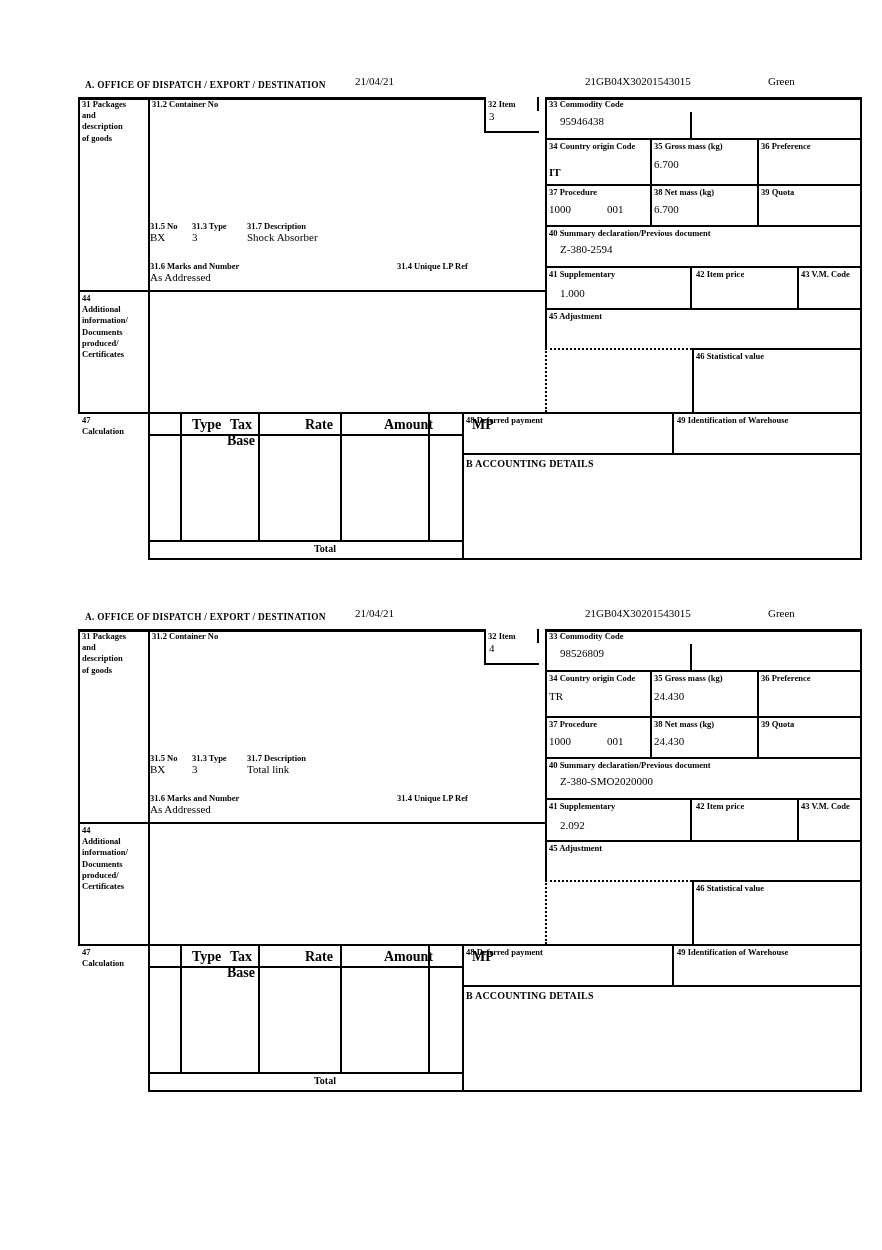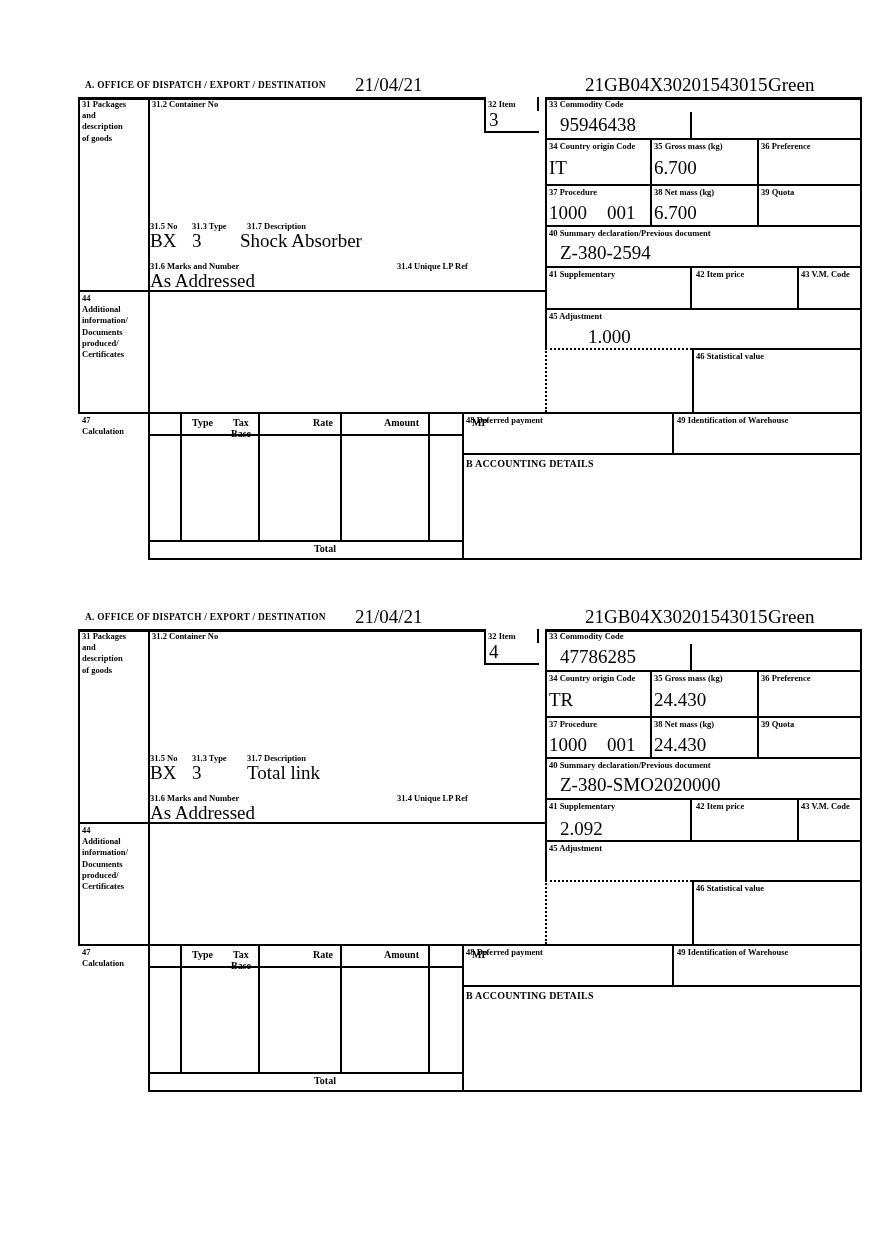--- a/index.html
+++ b/index.html
@@ -4,23 +4,23 @@
 <style>
   html,body{margin:0;padding:0;}
   body{background:#fff;color:#000;font-family:"Liberation Serif","DejaVu Serif",serif;}
   .page{position:relative;width:882px;height:1250px;background:#fff;overflow:hidden;}
   .form{position:absolute;left:0;top:0;width:882px;height:612px;}
   .hl{position:absolute;background:#000;height:2px;}
   .vl{position:absolute;background:#000;width:2px;}
   .dh{position:absolute;border-top:2px dotted #000;height:0;}
   .dv{position:absolute;border-left:2px dotted #000;width:0;}
   .lbl{position:absolute;font-weight:bold;font-size:8.5px;line-height:1.32;white-space:pre-line;}
-  .val{position:absolute;font-size:19px;line-height:1.1;white-space:pre;}
+  .val{position:absolute;font-size:11px;line-height:1.1;white-space:pre;}
   .office{position:absolute;font-weight:bold;font-size:9.3px;letter-spacing:0.3px;}
-  .col{position:absolute;font-weight:bold;font-size:10px;text-align:center;box-sizing:border-box;padding-left:44px;}
+  .col{position:absolute;font-weight:bold;font-size:14px;text-align:center;box-sizing:border-box;padding-left:44px;}
   .colr{text-align:right;}
   .acct{position:absolute;font-weight:bold;font-size:10px;letter-spacing:0.2px;}
   .total{position:absolute;font-weight:bold;font-size:10px;text-align:center;}
 </style>
 </head>
 <body>
 
 <div class="page">
   <div class="form">
 
@@ -56,44 +56,44 @@
     <div class="vl" style="left:797px;top:266px;height:42px;"></div>
     <div class="hl" style="left:692px;top:348px;width:168px;"></div>
     <div class="vl" style="left:692px;top:348px;height:64px;"></div>
     <div class="dh" style="left:545px;top:348px;width:147px;"></div>
 
     <div class="lbl" style="left:549px;top:99px;">33 Commodity Code</div>
     <div class="val" style="left:560px;top:115px;">95946438</div>
     <div class="lbl" style="left:549px;top:141px;">34 Country origin Code</div>
     <div class="lbl" style="left:654px;top:141px;">35 Gross mass (kg)</div>
     <div class="lbl" style="left:761px;top:141px;">36 Preference</div>
-    <div class="val" style="left:549px;top:158px;">IT</div>
+    <div class="val" style="left:549px;top:166px;font-weight:bold;">IT</div>
     <div class="val" style="left:654px;top:158px;">6.700</div>
     <div class="lbl" style="left:549px;top:187px;">37 Procedure</div>
     <div class="lbl" style="left:654px;top:187px;">38 Net mass (kg)</div>
     <div class="lbl" style="left:761px;top:187px;">39 Quota</div>
     <div class="val" style="left:549px;top:203px;">1000</div>
     <div class="val" style="left:607px;top:203px;">001</div>
     <div class="val" style="left:654px;top:203px;">6.700</div>
     <div class="lbl" style="left:549px;top:228px;">40 Summary declaration/Previous document</div>
     <div class="val" style="left:560px;top:243px;">Z-380-2594</div>
     <div class="lbl" style="left:549px;top:269px;">41 Supplementary</div>
     <div class="lbl" style="left:696px;top:269px;">42 Item price</div>
     <div class="lbl" style="left:801px;top:269px;">43 V.M. Code</div>
-    <div class="val" style="left:588px;top:287px;margin-top:40px;">1.000</div>
+    <div class="val" style="left:560px;top:287px;">1.000</div>
     <div class="lbl" style="left:549px;top:311px;">45 Adjustment</div>
     <div class="lbl" style="left:696px;top:351px;">46 Statistical value</div>
 
     <div class="lbl" style="left:152px;top:99px;">31.2 Container No</div>
     <div class="lbl" style="left:150px;top:221px;">31.5 No</div>
     <div class="lbl" style="left:192px;top:221px;">31.3 Type</div>
     <div class="lbl" style="left:247px;top:221px;">31.7 Description</div>
     <div class="val" style="left:150px;top:231px;">BX</div>
     <div class="val" style="left:192px;top:231px;">3</div>
-    <div class="val" style="left:240px;top:231px;">Shock Absorber</div>
+    <div class="val" style="left:247px;top:231px;">Shock Absorber</div>
     <div class="lbl" style="left:150px;top:261px;">31.6 Marks and Number</div>
     <div class="lbl" style="left:397px;top:261px;">31.4 Unique LP Ref</div>
     <div class="val" style="left:150px;top:271px;">As Addressed</div>
     <div class="hl" style="left:78px;top:290px;width:467px;"></div>
 
     <div class="lbl" style="left:82px;top:99px;width:62px;">31 Packages
 and
 description
 of goods</div>
     <div class="lbl" style="left:82px;top:293px;width:62px;">44
@@ -156,21 +156,21 @@
     <div class="hl" style="left:545px;top:308px;width:315px;"></div>
     <div class="vl" style="left:650px;top:138px;height:87px;"></div>
     <div class="vl" style="left:757px;top:138px;height:87px;"></div>
     <div class="vl" style="left:690px;top:266px;height:42px;"></div>
     <div class="vl" style="left:797px;top:266px;height:42px;"></div>
     <div class="hl" style="left:692px;top:348px;width:168px;"></div>
     <div class="vl" style="left:692px;top:348px;height:64px;"></div>
     <div class="dh" style="left:545px;top:348px;width:147px;"></div>
 
     <div class="lbl" style="left:549px;top:99px;">33 Commodity Code</div>
-    <div class="val" style="left:560px;top:115px;">47786285</div>
+    <div class="val" style="left:560px;top:115px;">98526809</div>
     <div class="lbl" style="left:549px;top:141px;">34 Country origin Code</div>
     <div class="lbl" style="left:654px;top:141px;">35 Gross mass (kg)</div>
     <div class="lbl" style="left:761px;top:141px;">36 Preference</div>
     <div class="val" style="left:549px;top:158px;">TR</div>
     <div class="val" style="left:654px;top:158px;">24.430</div>
     <div class="lbl" style="left:549px;top:187px;">37 Procedure</div>
     <div class="lbl" style="left:654px;top:187px;">38 Net mass (kg)</div>
     <div class="lbl" style="left:761px;top:187px;">39 Quota</div>
     <div class="val" style="left:549px;top:203px;">1000</div>
     <div class="val" style="left:607px;top:203px;">001</div>

